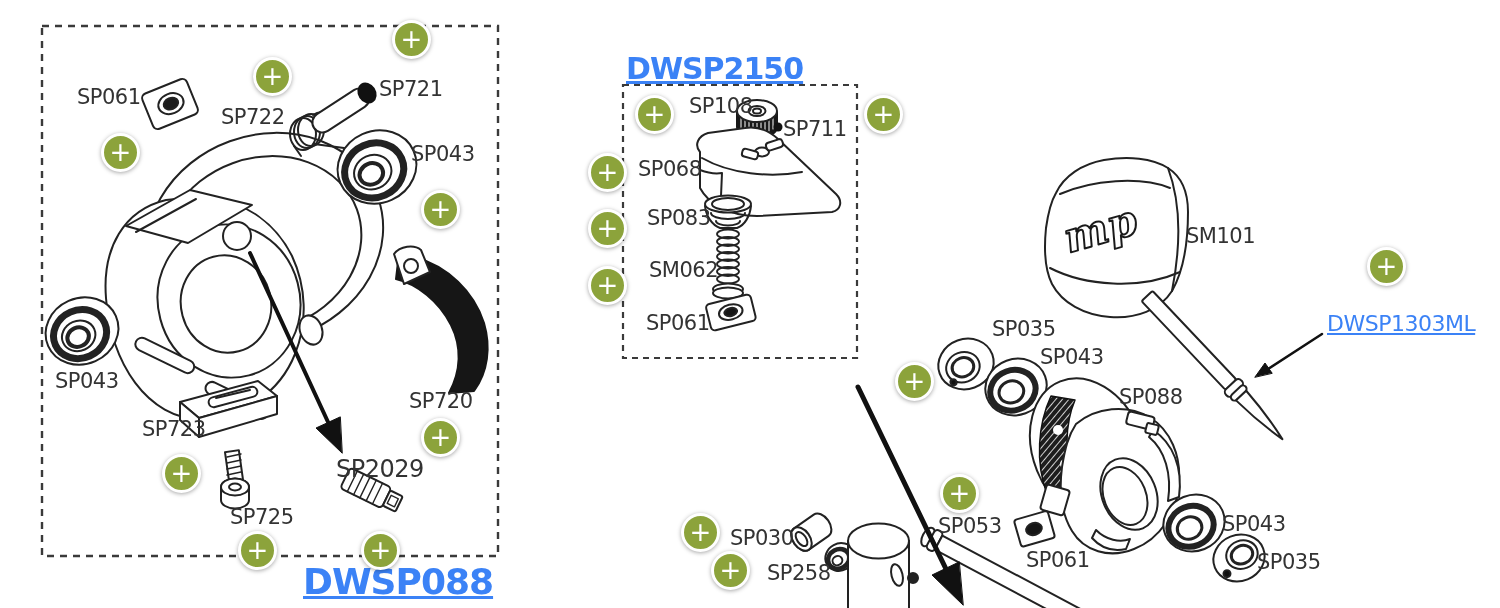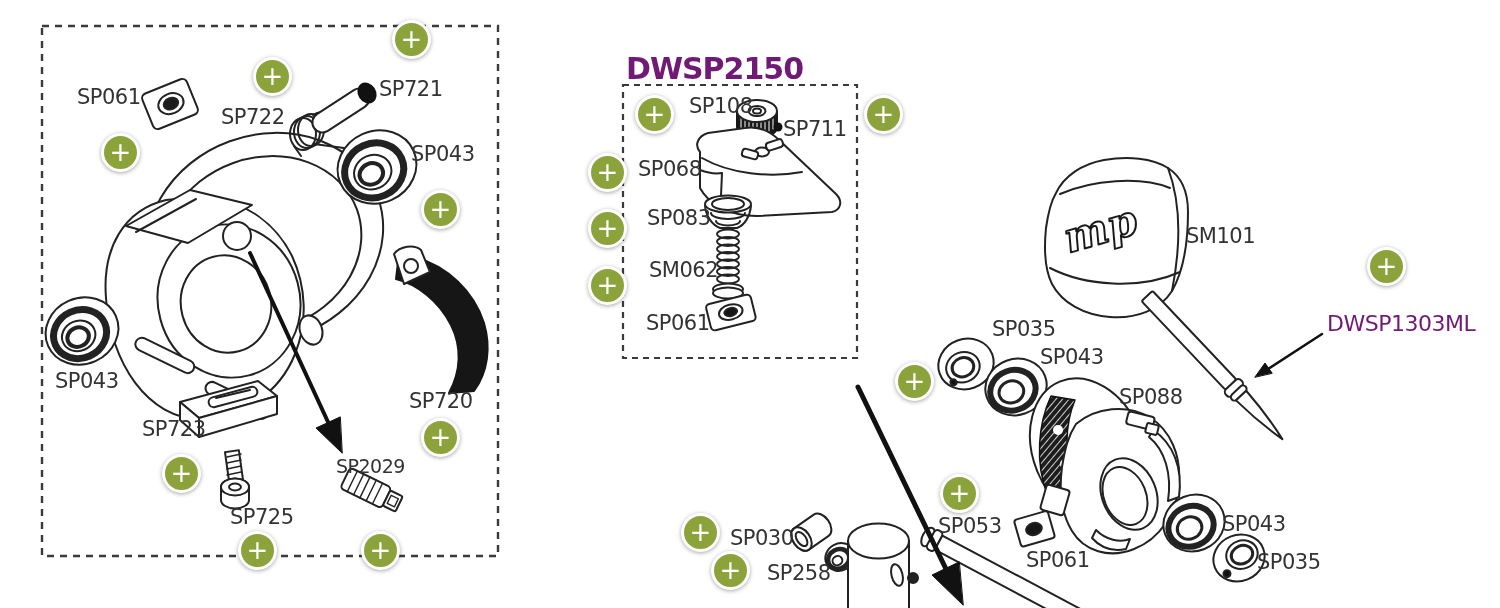--- a/index.html
+++ b/index.html
@@ -1,21 +1,21 @@
 <!DOCTYPE html>
 <html><head>
 <meta charset="utf-8">
 <style>
   html,body{margin:0;padding:0;background:#fff;}
   .canvas{position:relative;width:1500px;height:608px;background:#fff;overflow:hidden;
           font-family:"DejaVu Sans","Liberation Sans",sans-serif;}
   .canvas > svg{position:absolute;left:0;top:0;}
   .lbl{position:absolute;font-size:21px;font-weight:500;color:#333;letter-spacing:-0.5px;white-space:nowrap;z-index:3;}
-  .lbl.small{font-size:19px;}
-  .title{position:absolute;font-weight:600;color:#701a75;letter-spacing:-1px;white-space:nowrap;z-index:3;}
+  .lbl.small{font-size:24px;}
+  .title{position:absolute;font-weight:600;color:#3b82f6;letter-spacing:-1px;white-space:nowrap;z-index:3;text-decoration:underline;}
   .t088{left:303px;top:561px;font-size:36px;}
   .t2150{left:626px;top:51px;font-size:30px;}
   .t1303{left:1327px;top:311px;font-size:22px;font-weight:500;letter-spacing:-0.5px;}
   .marker{position:absolute;width:33px;height:33px;border-radius:50%;
           background:#8CA33B;border:3px solid #fff;
           box-shadow:0 1px 4px rgba(0,0,0,.35);
           display:flex;align-items:center;justify-content:center;
           z-index:5;cursor:pointer;}
   .marker span{color:#fff;font-size:26px;font-weight:400;line-height:1;margin-top:-2px;}
 </style>
@@ -286,20 +286,21 @@
 <div class="lbl" style="left:992px;top:317px">SP035</div>
 <div class="lbl" style="left:1040px;top:345px">SP043</div>
 <div class="lbl" style="left:1119px;top:385px">SP088</div>
 <div class="lbl" style="left:730px;top:526px">SP030</div>
 <div class="lbl" style="left:767px;top:561px">SP258</div>
 <div class="lbl" style="left:938px;top:514px">SP053</div>
 <div class="lbl" style="left:1026px;top:548px">SP061</div>
 <div class="lbl" style="left:1222px;top:512px">SP043</div>
 <div class="lbl" style="left:1257px;top:550px">SP035</div>
 
+<div class="title t088">DWSP088</div>
 <div class="title t2150">DWSP2150</div>
 <div class="title t1303">DWSP1303ML</div>
 
 <div class="marker" style="left:392px;top:20px">
       <span>+</span>
     </div>
 <div class="marker" style="left:253px;top:57px">
       <span>+</span>
     </div>
 <div class="marker" style="left:101px;top:133px">

